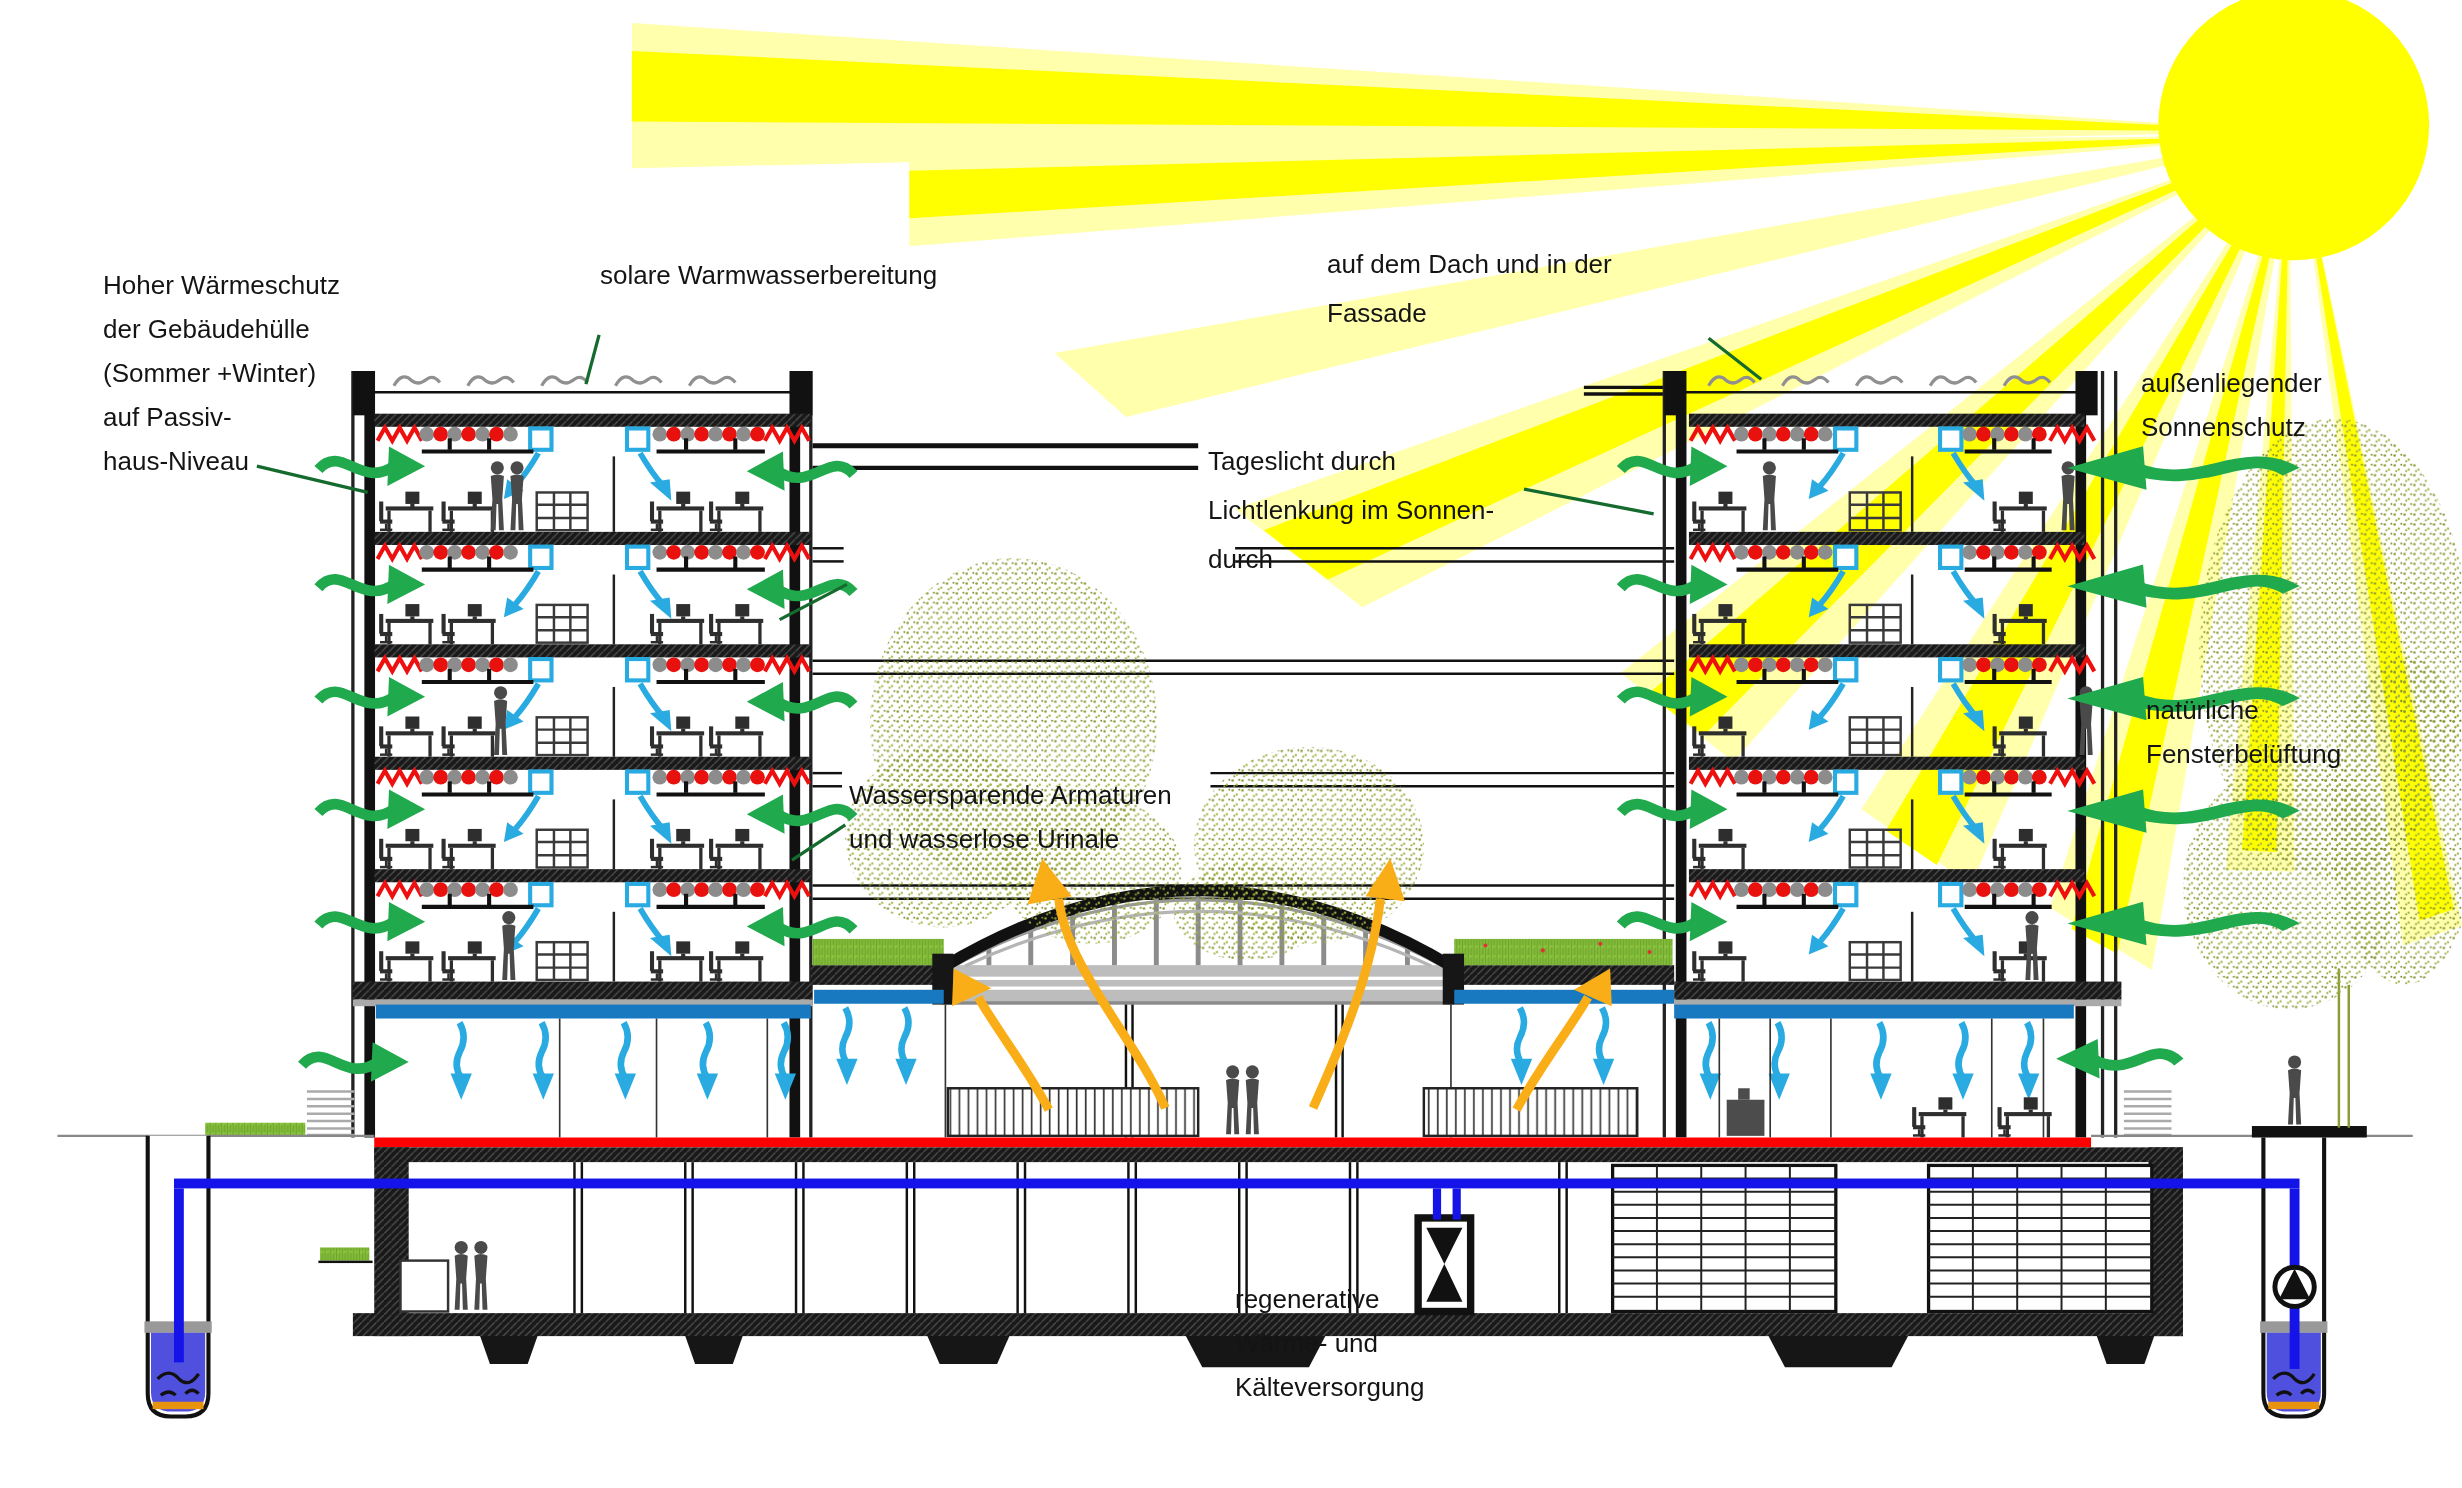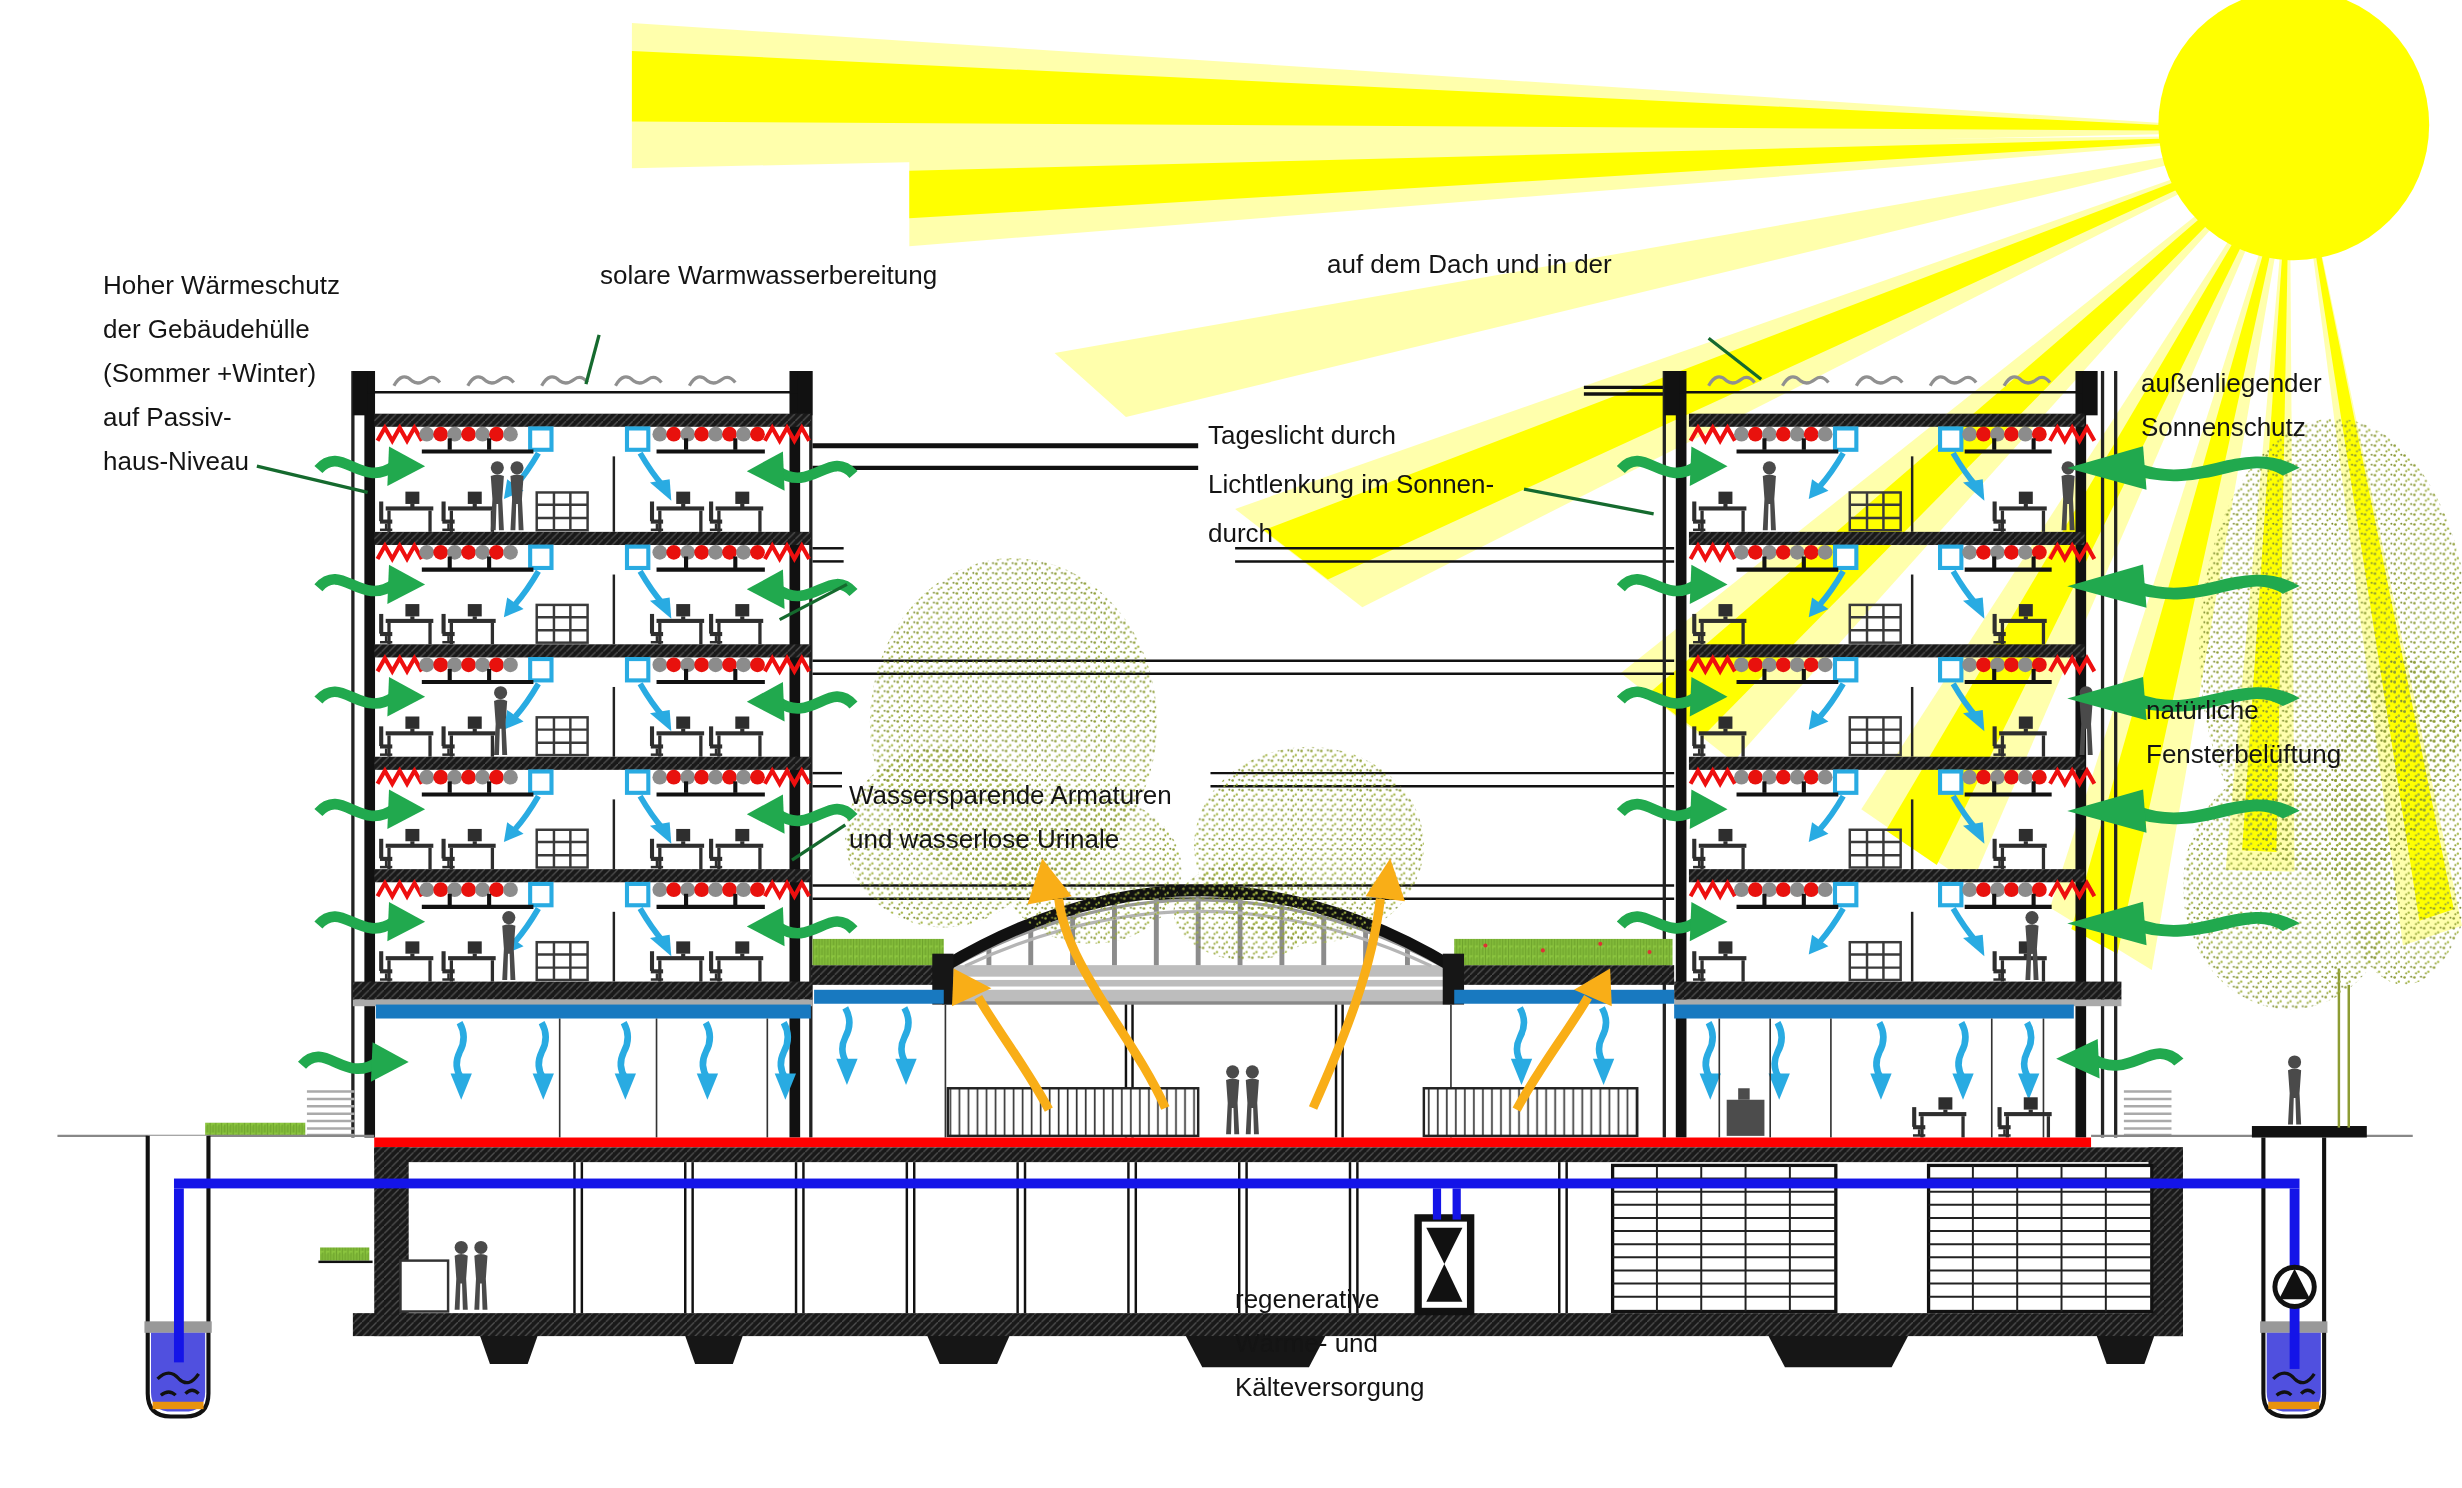--- a/index.html
+++ b/index.html
@@ -627,26 +627,27 @@
   <div>der Gebäudehülle</div>
   <div>(Sommer +Winter)</div>
   <div>auf Passiv-</div>
   <div>haus-Niveau</div>
 </div>
 <div class="lbl" style="left:600px;top:253px">
   <div>solare Warmwasserbereitung</div>
 </div>
 <div class="lbl lh-lg" style="left:1327px;top:240px">
   <div>auf dem Dach und in der</div>
+  <div>Fassade</div>
 </div>
 <div class="lbl" style="left:2141px;top:361px">
   <div>außenliegender</div>
   <div>Sonnenschutz</div>
 </div>
-<div class="lbl lh-lg" style="left:1208px;top:411px">
+<div class="lbl lh-lg" style="left:1208px;top:437px">
   <div>Tageslicht durch</div>
   <div>Lichtlenkung im Sonnen-</div>
   <div>durch</div>
 </div>
 <div class="lbl" style="left:849px;top:773px">
   <div>Wassersparende Armaturen</div>
   <div>und wasserlose Urinale</div>
 </div>
 <div class="lbl" style="left:2146px;top:688px">
   <div>natürliche</div>

